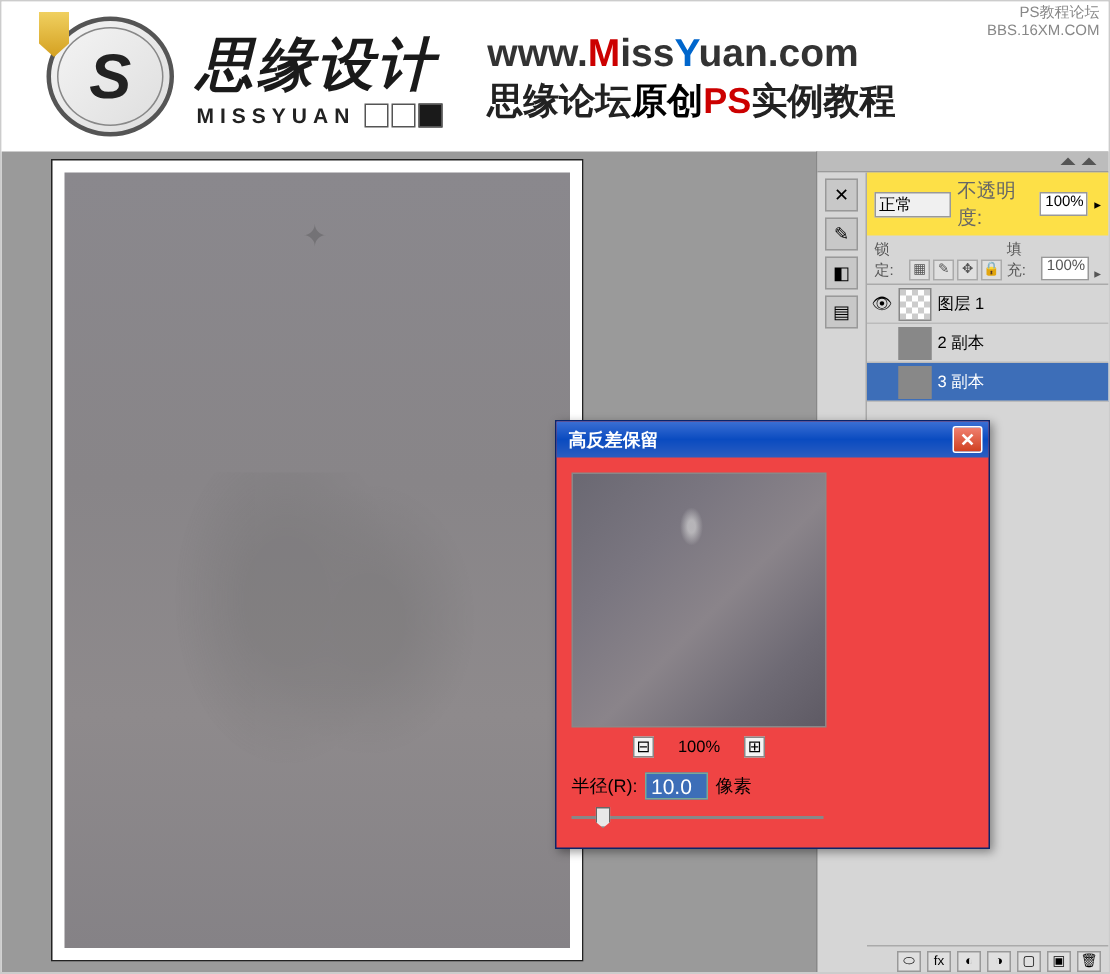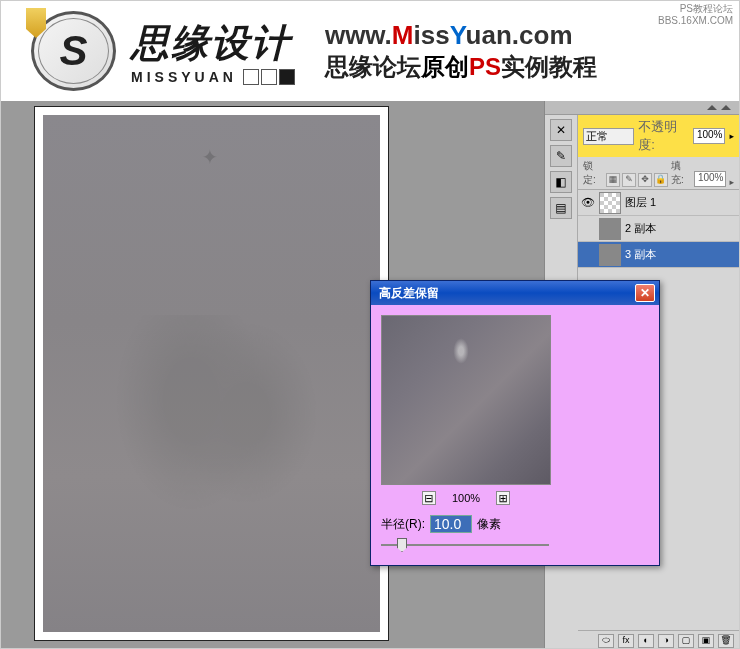--- a/index.html
+++ b/index.html
@@ -56,21 +56,21 @@
     .layer-row.selected { background: #3d6eb8; color: #fff; }
     .eye { width: 14px; height: 14px; font-size: 11px; text-align: center; }
     .thumb { width: 22px; height: 22px; background: repeating-conic-gradient(#fff 0 90deg, #ccc 0 180deg) 0 0/8px 8px; border: 1px solid #888; }
     .thumb.gray { background: #888; }
     .layer-name { font-size: 11px; }
     .layers-empty { height: 320px; background: #d6d6d6; }
     .layers-footer { position: absolute; bottom: 0; left: 33px; right: 0; height: 20px; background: #d6d6d6; border-top: 1px solid #aaa; display: flex; align-items: center; justify-content: flex-end; gap: 4px; padding: 0 5px; }
     .layers-footer span { width: 16px; height: 14px; border: 1px solid #999; background: #e0e0e0; font-size: 9px; text-align: center; }
     
     
-    .dialog { position: absolute; top: 179px; left: 369px; width: 290px; background: #f0abfc; border: 1px solid #0a246a; box-shadow: 2px 2px 6px rgba(0,0,0,0.4); font-size: 12px; }
+    .dialog { position: absolute; top: 179px; left: 369px; width: 290px; background: #ef4444; border: 1px solid #0a246a; box-shadow: 2px 2px 6px rgba(0,0,0,0.4); font-size: 12px; }
     .titlebar { height: 24px; background: linear-gradient(180deg, #3b6fd4 0%, #0a4bc0 50%, #2c5dc0 100%); color: #fff; display: flex; align-items: center; padding: 0 4px 0 8px; font-size: 12px; font-weight: bold; }
     .close-x { margin-left: auto; width: 20px; height: 18px; background: linear-gradient(180deg, #f08070, #d04020); border: 1px solid #fff; color: #fff; text-align: center; line-height: 16px; font-size: 12px; border-radius: 2px; cursor: pointer; }
     .dlg-body { padding: 10px; display: flex; gap: 10px; }
     .dlg-left { }
     .preview { width: 170px; height: 170px; background: linear-gradient(135deg, #6a6872 0%, #7a7680 30%, #8a848a 55%, #6e6a74 80%, #5e5a64 100%); border: 1px solid #888; position: relative; }
     .preview::after { content: ""; position: absolute; top: 20px; left: 70px; width: 18px; height: 30px; background: radial-gradient(ellipse, #ddd 20%, transparent 60%); opacity: 0.6; }
     .zoom-row { display: flex; align-items: center; justify-content: center; gap: 16px; margin-top: 6px; font-size: 11px; }
     .zoom-btn { width: 14px; height: 14px; border: 1px solid #888; background: #f4f4f4; text-align: center; line-height: 12px; cursor: pointer; }
     .radius-row { display: flex; align-items: center; gap: 5px; margin-top: 10px; font-size: 12px; }
     .radius-input { width: 42px; height: 18px; border: 1px solid #7a9; background: #3d6eb8; color: #fff; font-size: 14px; padding: 0 3px; }

